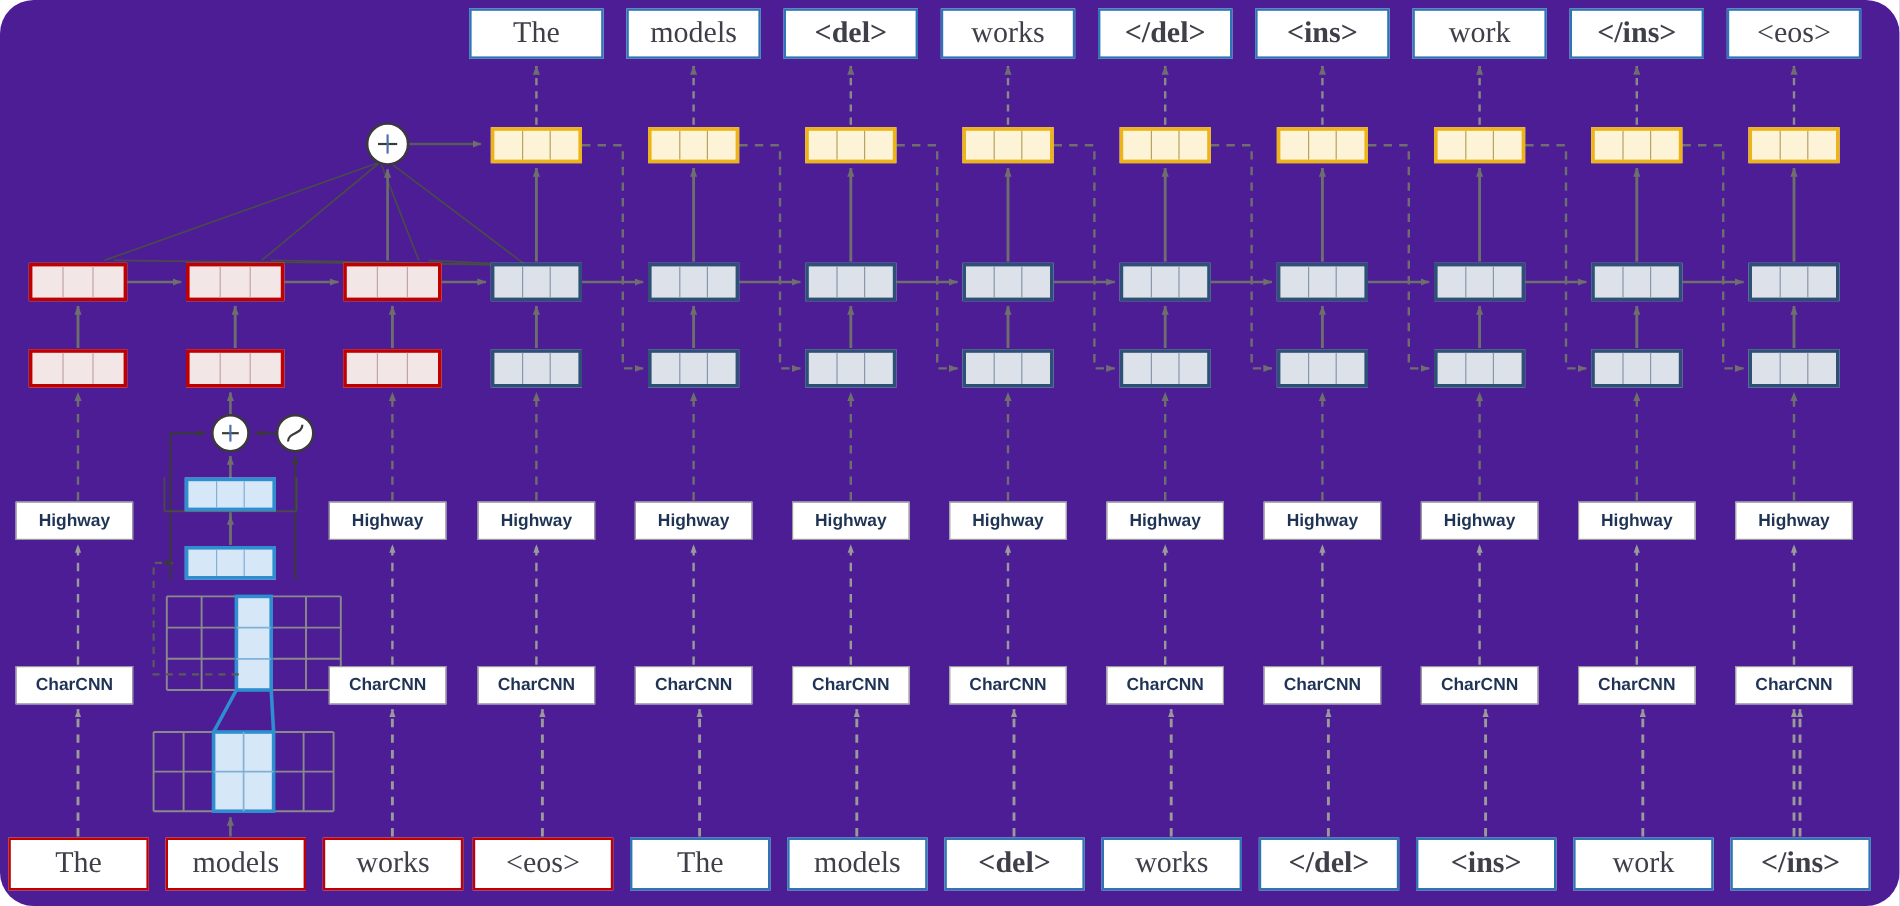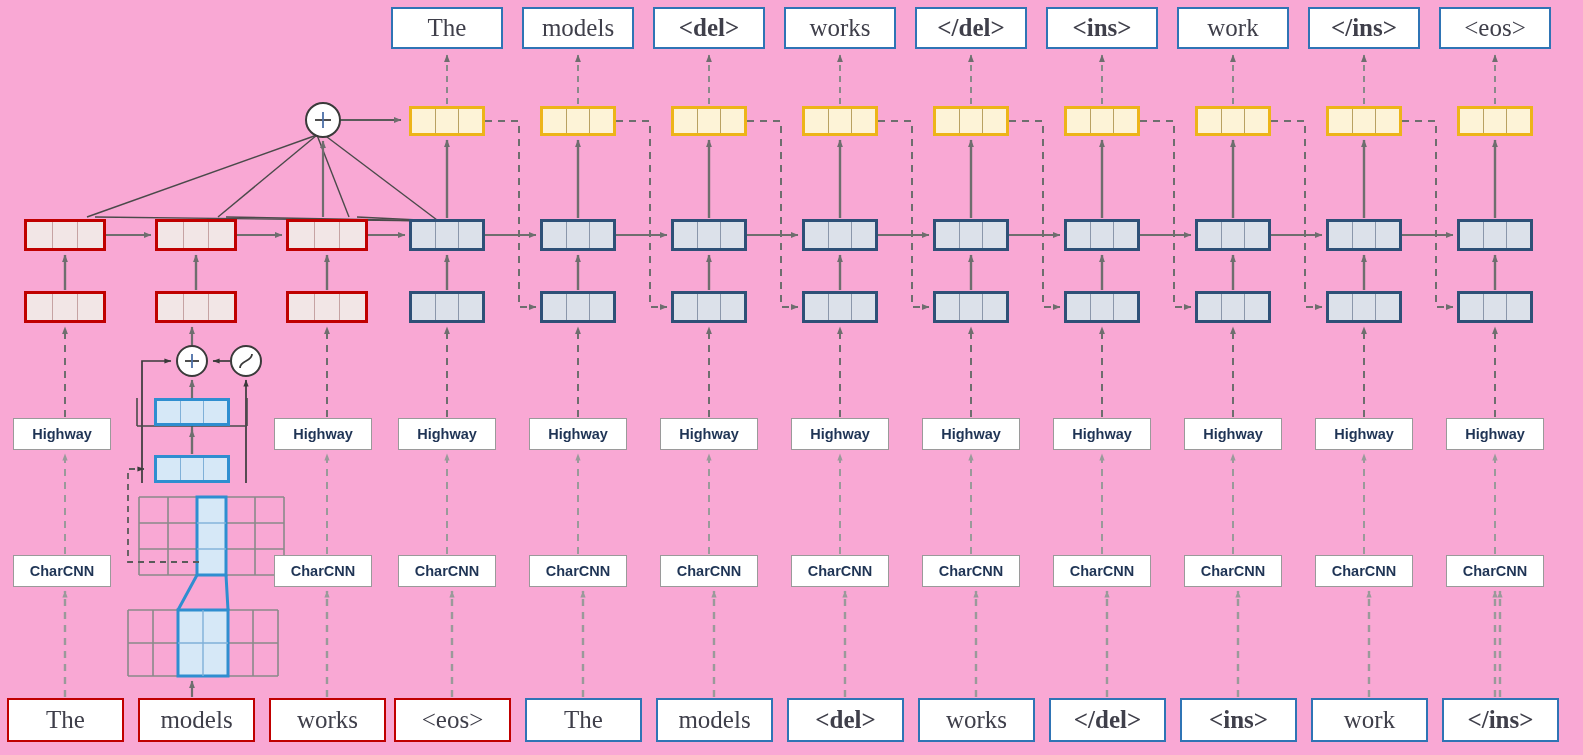--- a/index.html
+++ b/index.html
@@ -1,17 +1,17 @@
 <!DOCTYPE html>
 <html><head>
 <meta charset="utf-8">
 <style>
   html,body{margin:0;padding:0;background:#ffffff;}
   body{font-family:"Liberation Sans",sans-serif;}
-  #stage{position:relative;width:1583px;height:755px;overflow:hidden;background:#f9a8d4;}
+  #stage{position:relative;width:1583px;height:755px;overflow:hidden;background:#4c1d95;border-radius:28px;}
   #svg-layer{position:absolute;left:0;top:0;width:1583px;height:755px;}
 
   .tok{position:absolute;box-sizing:border-box;display:flex;align-items:center;justify-content:center;
        background:#fff;font-family:"Liberation Serif",serif;font-size:25px;color:#3f3f4a;white-space:nowrap;}
   .tok.blue{border:2px solid #2f74b5;}
   .tok.red{border:2px solid #c00000;}
   .tok.bold{font-weight:bold;}
 
   .lbl{position:absolute;box-sizing:border-box;display:flex;align-items:center;justify-content:center;
        background:#fff;border:1px solid #9a9a9a;font-family:"Liberation Sans",sans-serif;

